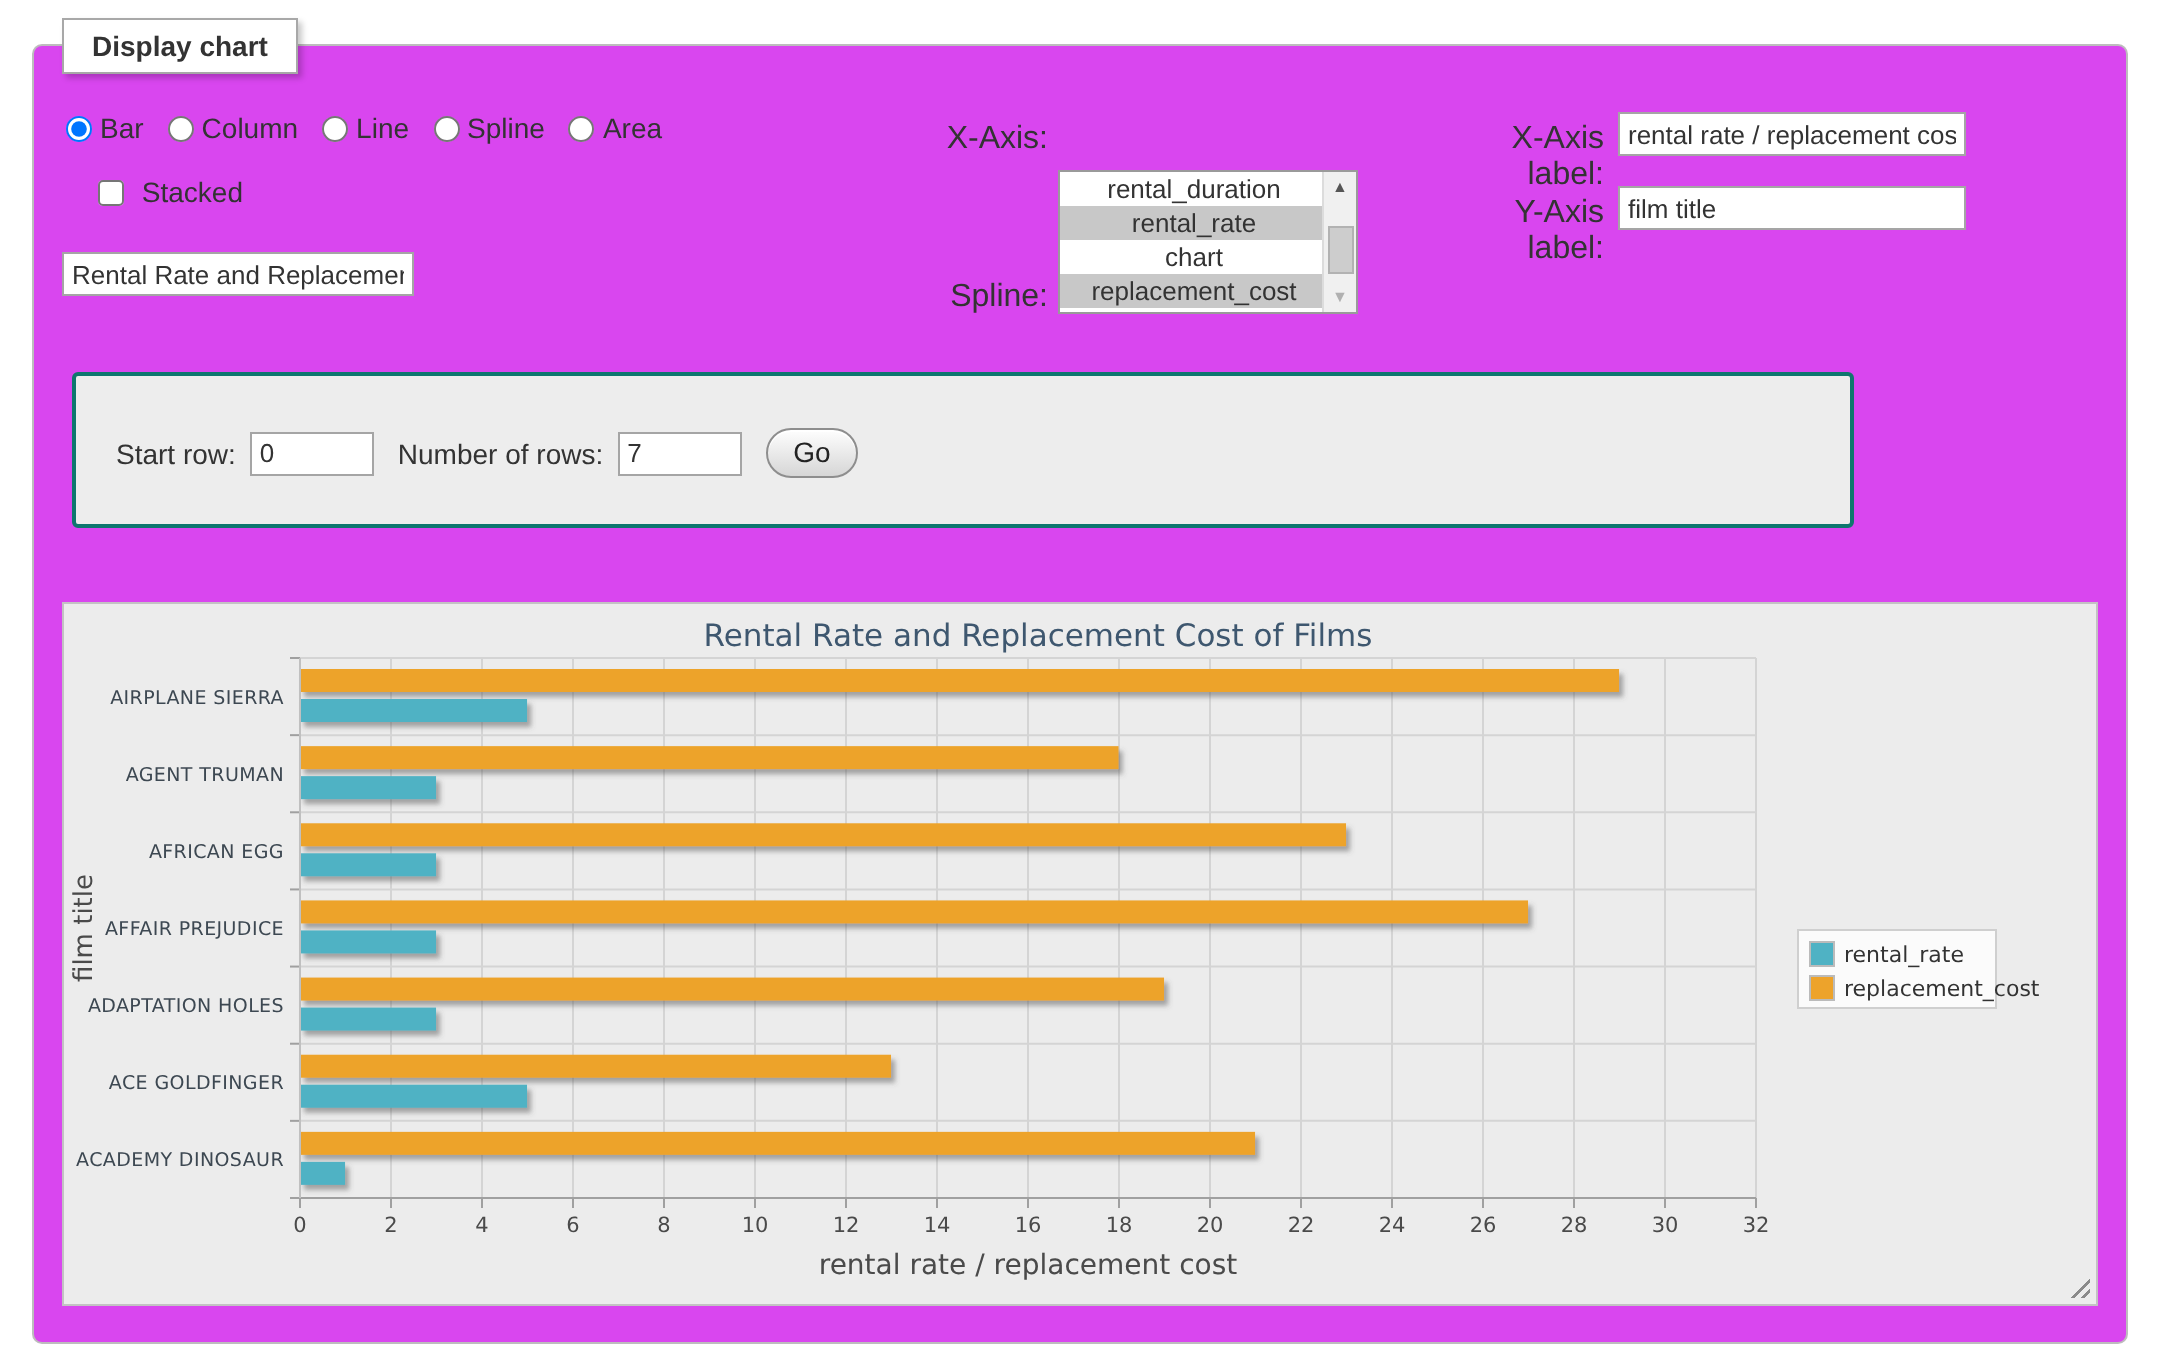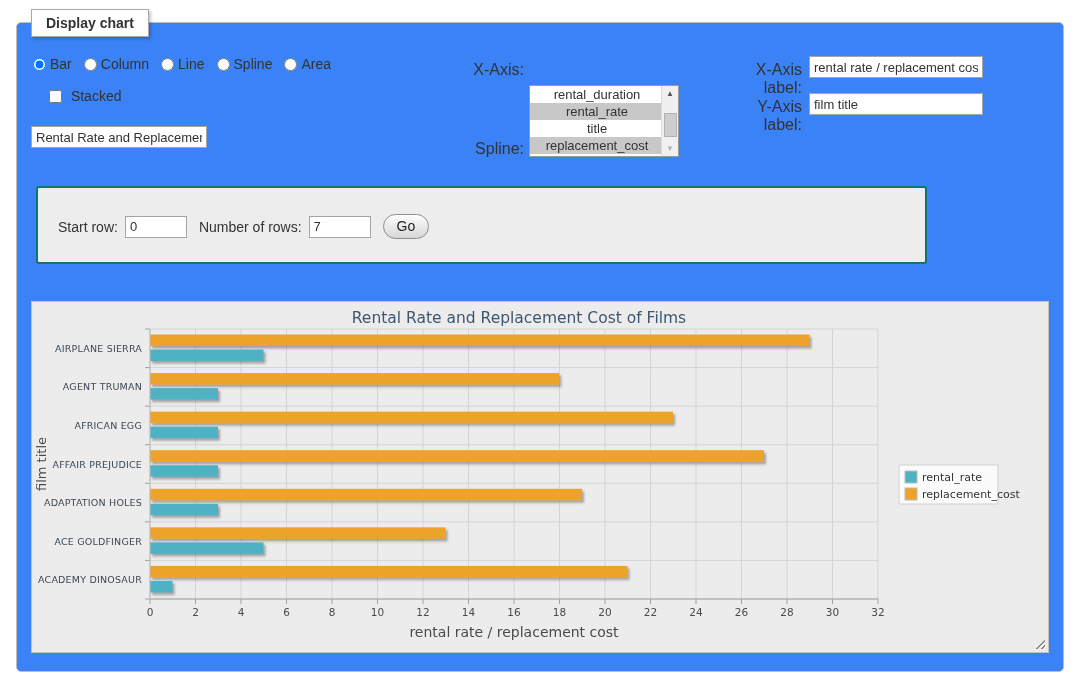--- a/index.html
+++ b/index.html
@@ -1,20 +1,20 @@
 <!DOCTYPE html>
 <html><head>
 <meta charset="utf-8">
 <style>
   * { box-sizing: border-box; margin: 0; padding: 0; }
   html,body { width:1081px; height:681px; background:#fff; font-family:"Liberation Sans", sans-serif; color:#333; }
   body { position:relative; overflow:hidden; }
 
   .panel { position:absolute; left:16px; top:22px; width:1048px; height:650px;
-           background:#3b82f6; border:1px solid #bdbdbd; border-radius:5px;padding-left:10px; }
+           background:#d946ef; border:1px solid #bdbdbd; border-radius:5px;padding-left:10px; }
 
   .panel-legend { position:absolute; left:14px; top:-14px; background:#fff;
            border:1px solid #a8a8a8; box-shadow:2px 2px 3px rgba(0,0,0,.22);
            padding:5px 14px; font-size:14px; font-weight:bold; color:#333; }
 
   .radio-row { position:absolute; left:16px; top:33px; font-size:14px; }
   .radio-item { margin-right:12px; white-space:nowrap; cursor:default; }
   .radio-item input { vertical-align:-2px; margin-right:4px; }
 
   .stacked-row { position:absolute; left:32px; top:65px; font-size:14px; }
@@ -77,21 +77,21 @@
 
   <input type="text" class="title-input" value="Rental Rate and Replacement Cost of Films" style="">
 
   <div class="fieldlabel" style="left:450px; top:38px; width:57px;">X-Axis:</div>
 
   <div class="fieldlabel" style="left:450px; top:117px; width:57px;">Spline:</div>
   <div class="listbox">
     <div class="list-col">
         <div class="list-option">rental_duration</div>
         <div class="list-option selected">rental_rate</div>
-        <div class="list-option">title</div>
+        <div class="list-option">chart</div>
         <div class="list-option selected">replacement_cost</div>
       </div>
     <div class="scroll-col">
       <div class="scroll-btn">▲</div>
       <div class="scroll-thumb"></div>
       <div class="scroll-btn dim" style="position:absolute;bottom:0;width:100%;">▼</div>
     </div>
   </div>
 
   <div class="fieldlabel" style="left:700px; top:38px; width:85px;">X-Axis label:</div>

